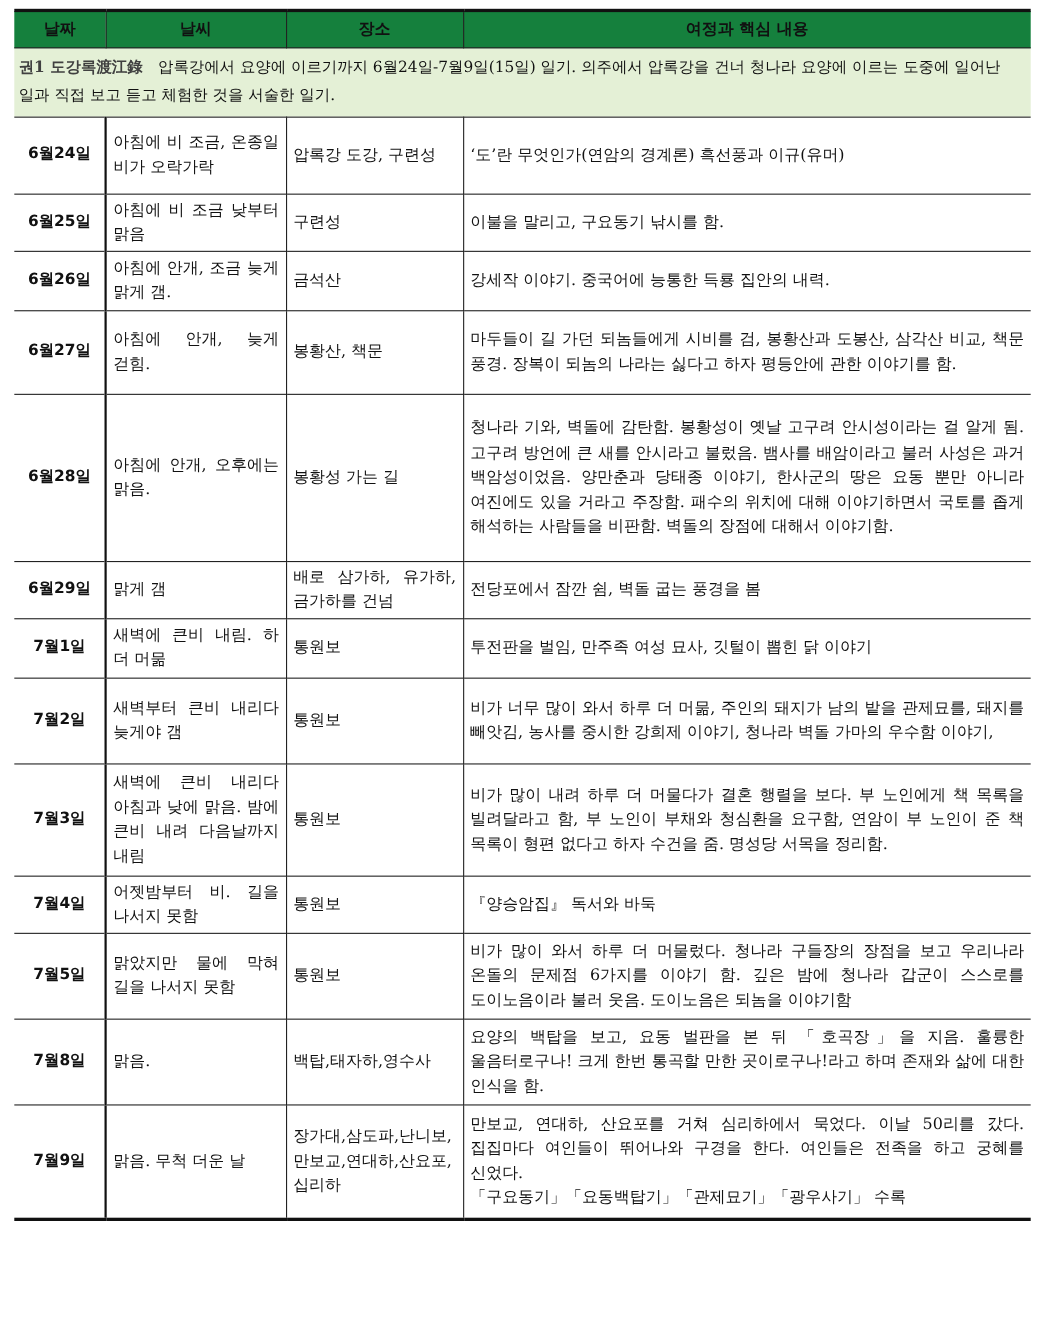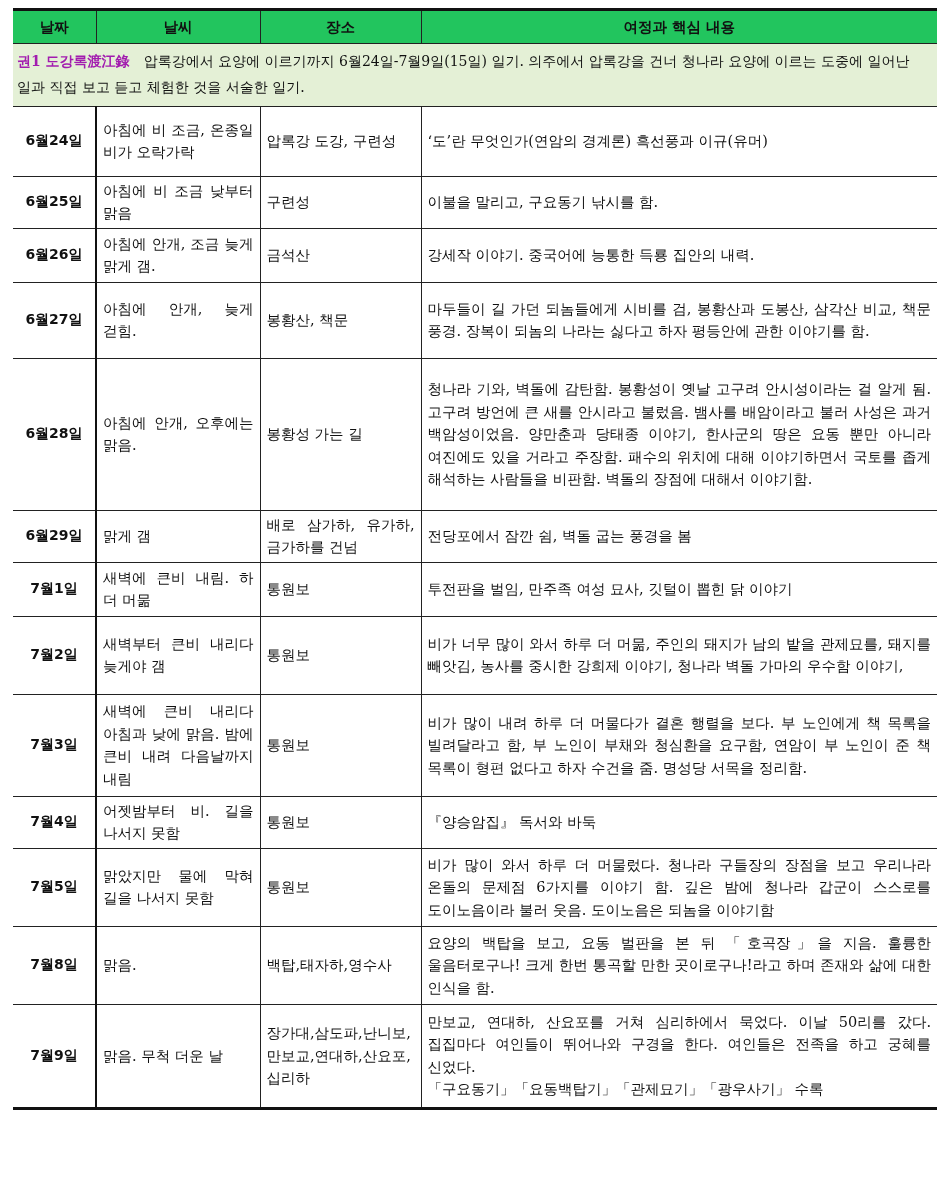--- a/index.html
+++ b/index.html
@@ -11,27 +11,27 @@
   }
   table.diary col.c-date { width: 83px; }
   table.diary col.c-weather { width: 164px; }
   table.diary col.c-place { width: 161px; }
   table.diary col.c-content { width: 516px; }
   table.diary th, table.diary td {
     border: 1px solid #222; padding: 2px 6px; vertical-align: middle;
     word-break: keep-all; overflow-wrap: anywhere;
   }
   table.diary thead th {
-    background: #22c55e; font-weight: bold; text-align: center; height: 28px;
+    background: #15803d; font-weight: bold; text-align: center; height: 28px;
     border-top: 3px solid #111;
   }
   table.diary thead th:first-child, table.diary thead td:first-child { border-left: none; }
   table.diary th:last-child, table.diary td:last-child { border-right: none; }
   table.diary td.vol { background: #e4f0d6; text-align: left; padding: 5px 6px 5px 4px; line-height: 1.85; font-family: "DejaVu Serif", serif; font-size: 14px; }
-  table.diary td.vol .vol-title { color: #a21caf; font-weight: bold; margin-right: 14px; }
+  table.diary td.vol .vol-title { color: #404040; font-weight: bold; margin-right: 14px; }
   table.diary tbody td { border-left-color: #222; }
   table.diary tbody td.date { border-left: none; text-align: center; font-weight: bold; font-size: 14px; border-right: 2px solid #111; }
   table.diary tbody td.weather, table.diary tbody td.place { text-align: justify; text-align-last: left; font-family: "DejaVu Serif", serif; }
   table.diary tbody td.content { font-family: "DejaVu Serif", serif; text-align: justify; }
   table.diary tbody tr:last-child td { border-bottom: 3px solid #111; }
   .content-line { display: block; }
 </style>
 </head>
 <body>
 

